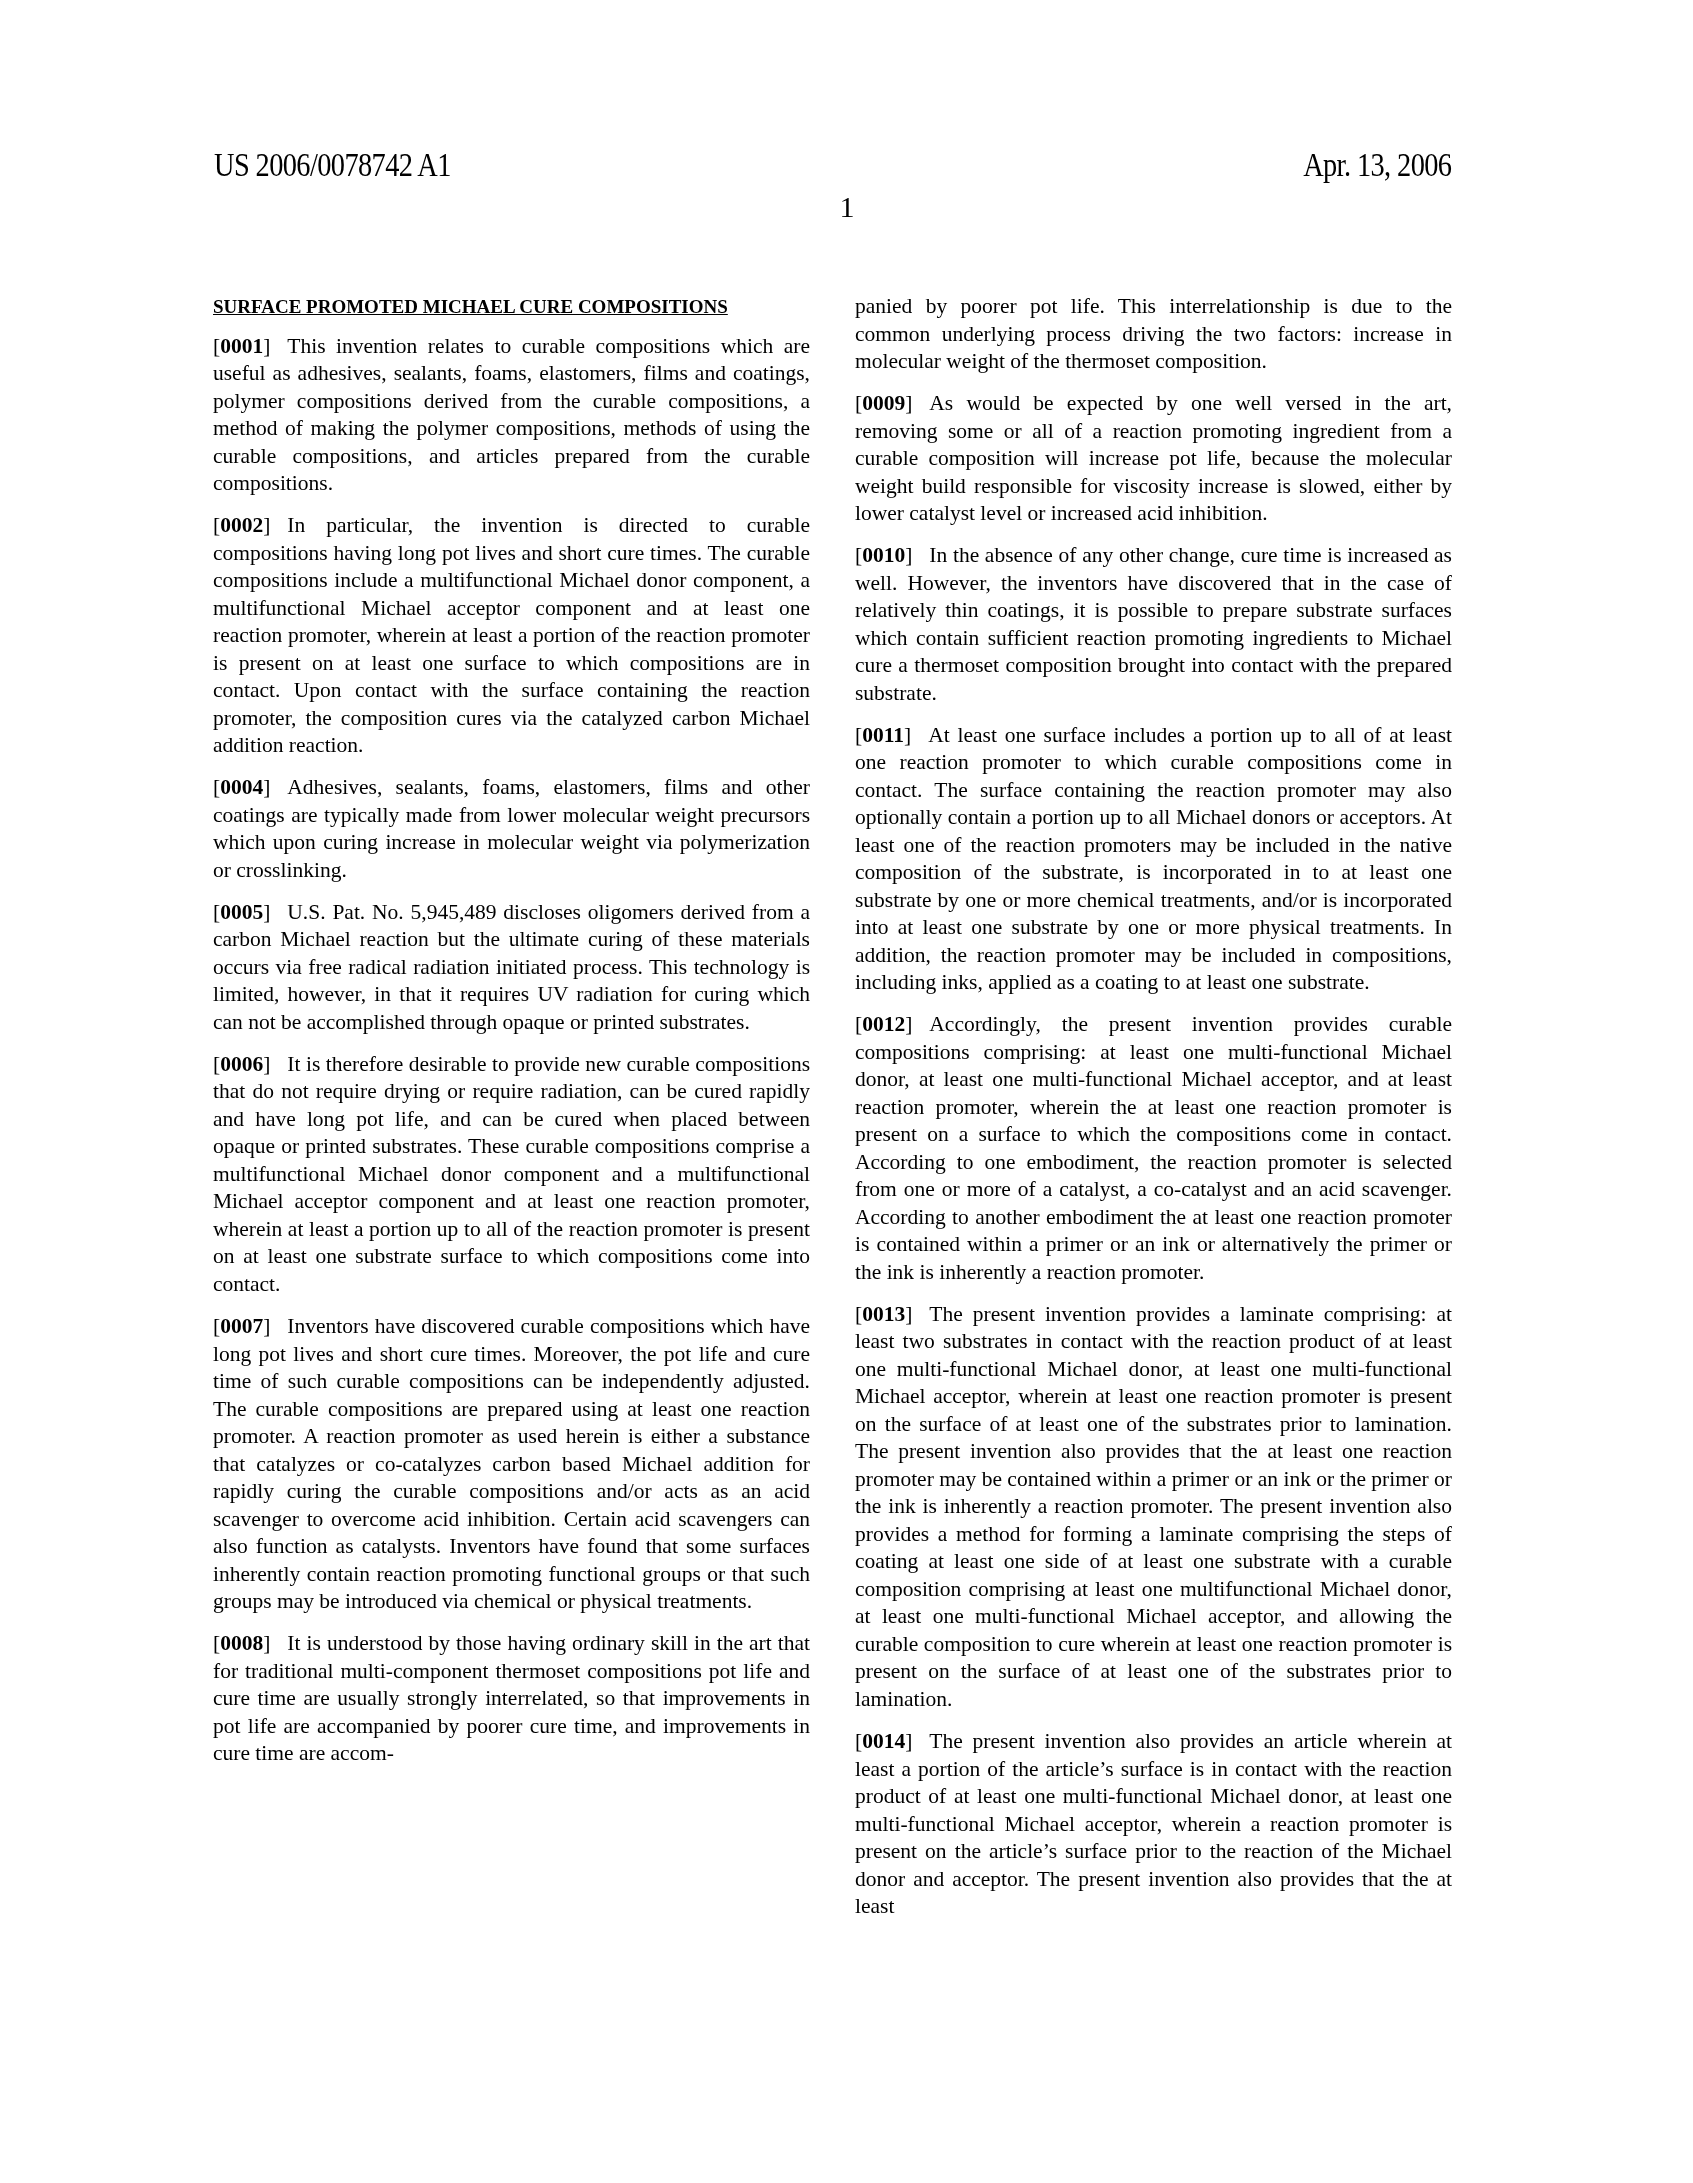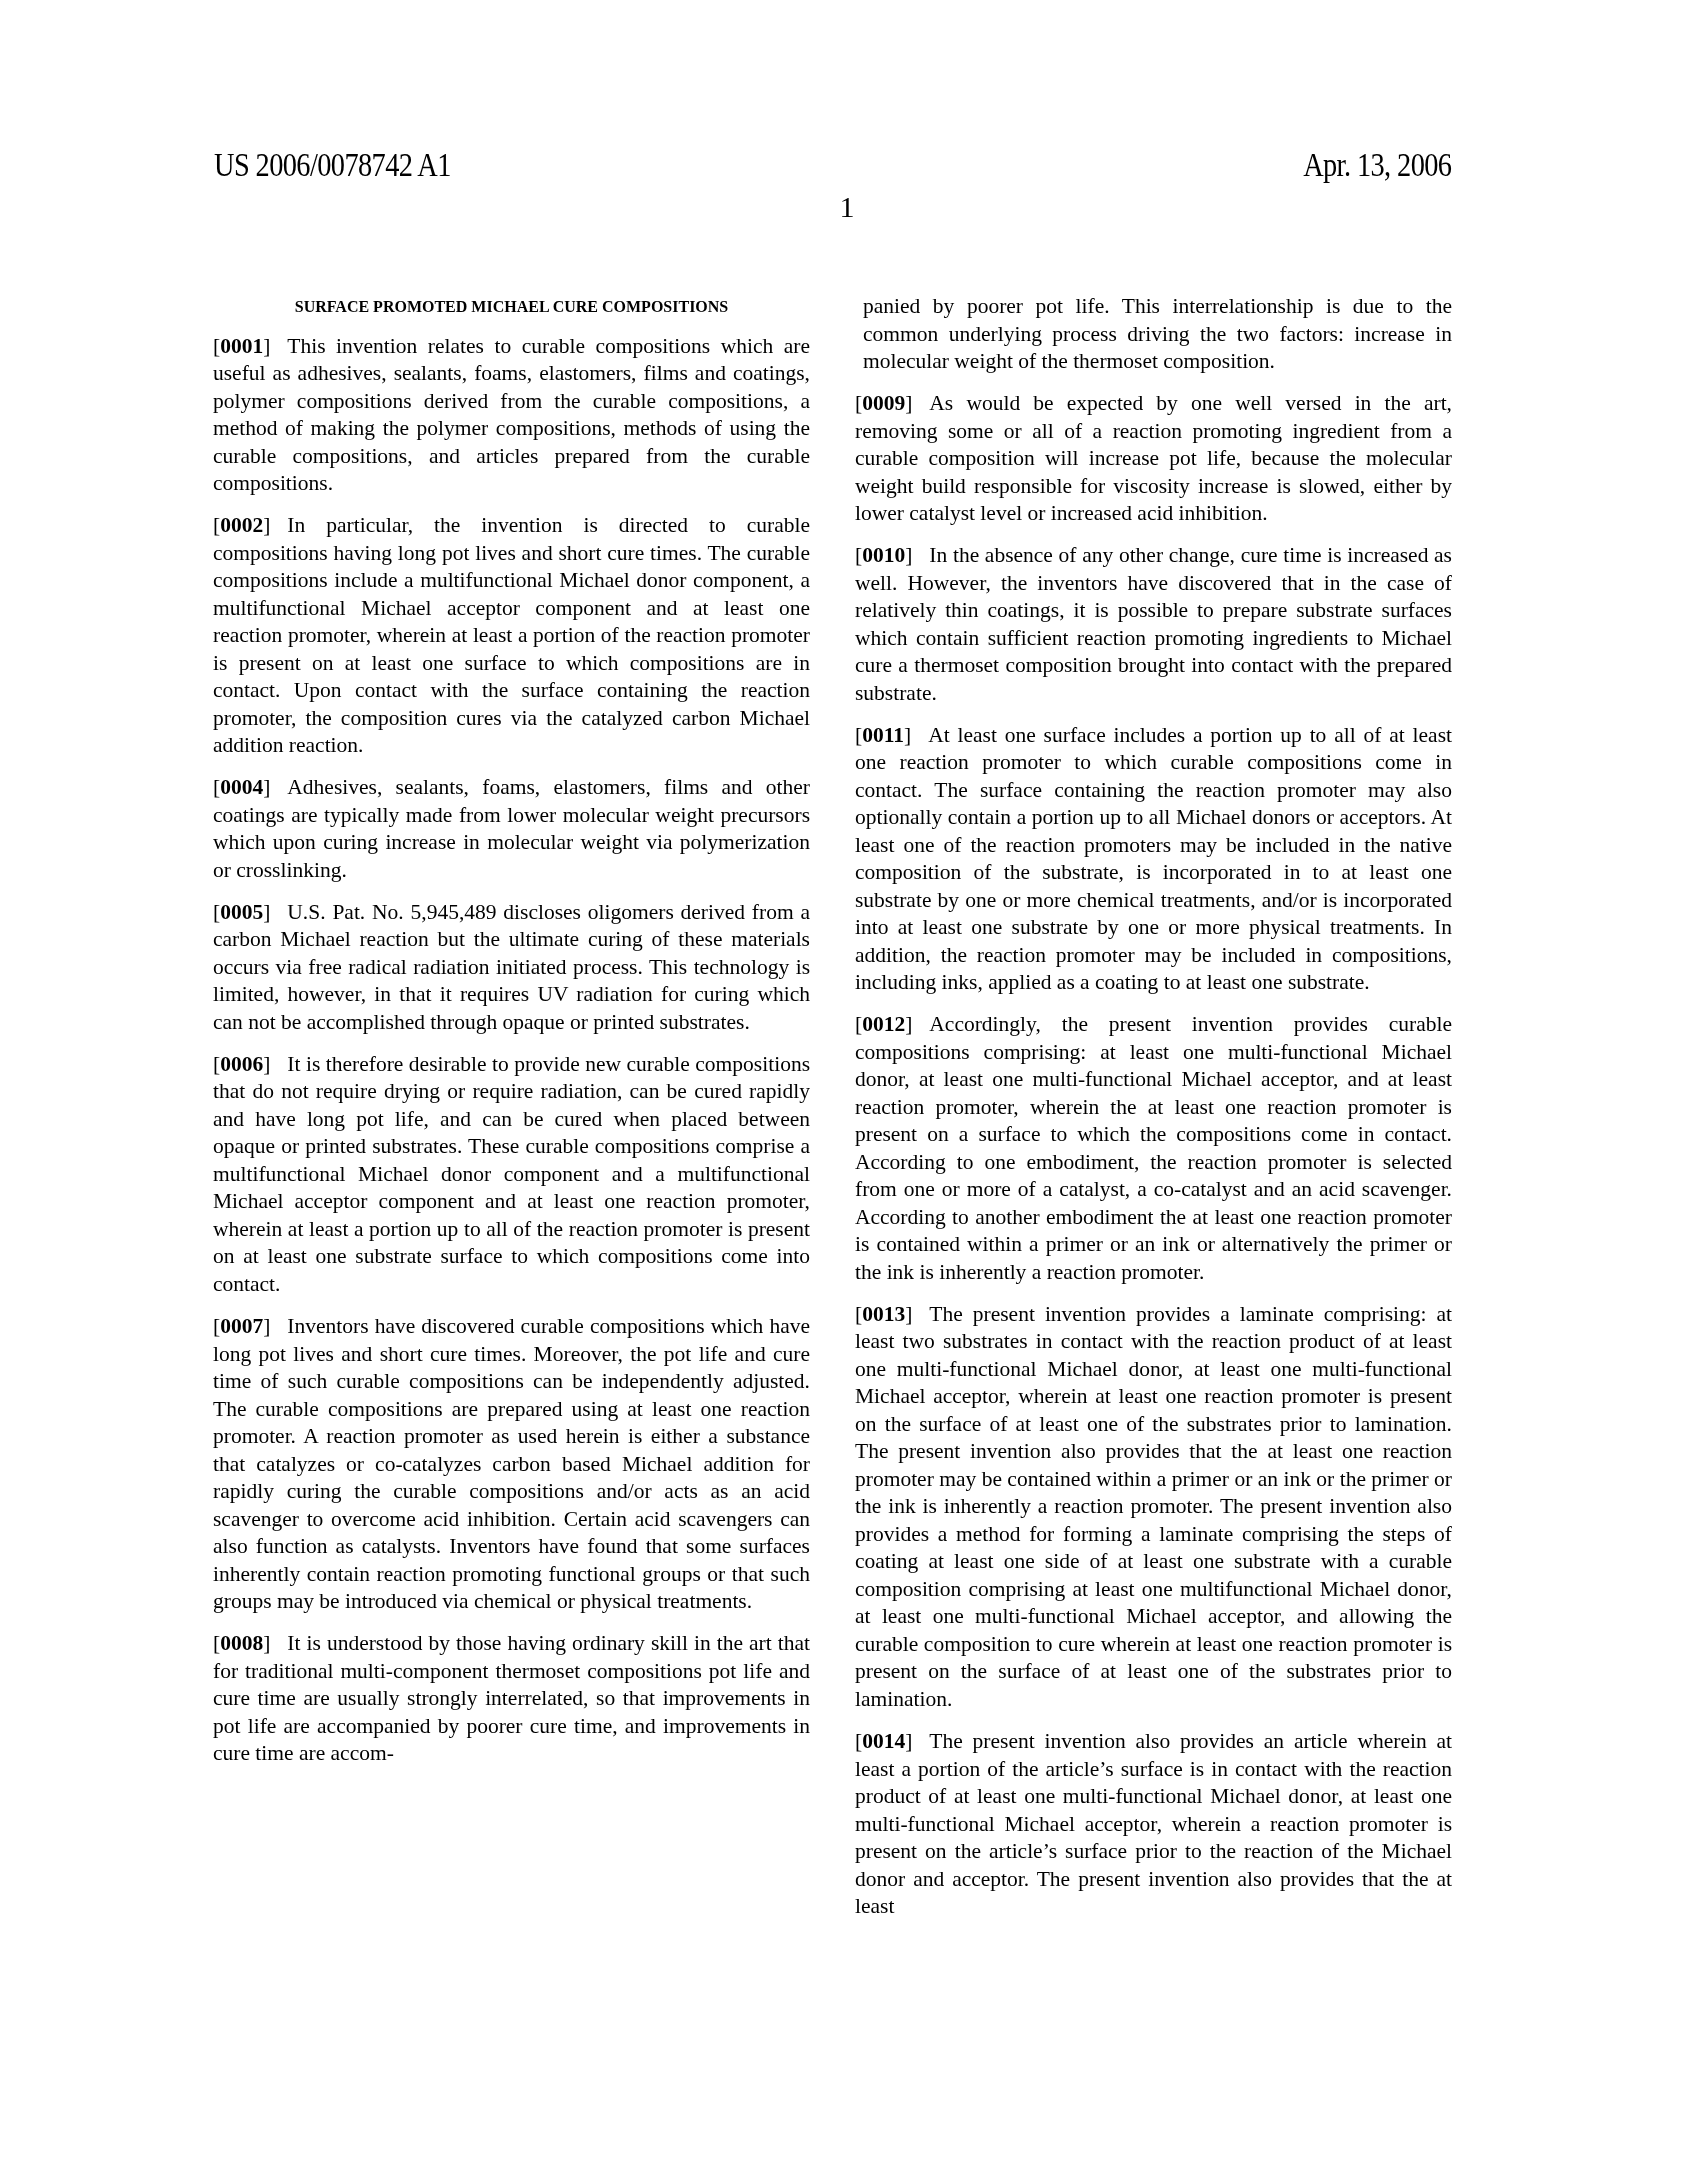--- a/index.html
+++ b/index.html
@@ -52,42 +52,41 @@
       width: 597px;
       font-size: 21.5px;
       line-height: 27.5px;
       text-align: justify;
       hyphens: manual;
     }
     .col-left { left: 213px; }
     .col-right { left: 855px; }
     .title {
       font-weight: bold;
-      text-align: center;
-      font-size: 16px;
+      font-size: 19px;
       line-height: 27px;
       margin: 0 0 12.6px 0;
+      text-decoration: underline;
     }
     .para {
       margin: 0 0 14.6px 0;
       text-indent: 0;
     }
     .para-num {
       font-weight: bold;
       font-family: Liberation Serif, serif;
     }
     .para-num-wrap {
       margin-right: 17px;
     }
     .bracket {
       font-weight: normal;
     }
     .para.continued {
       margin-top: 0;
-      margin-left: 8px;
     }
   </style>
 </head>
 <body>
 
 <div class="header-left">US 2006/0078742 A1</div>
 <div class="header-right">Apr. 13, 2006</div>
 <div class="page-number">1</div>
 
 <div class="column col-left">

